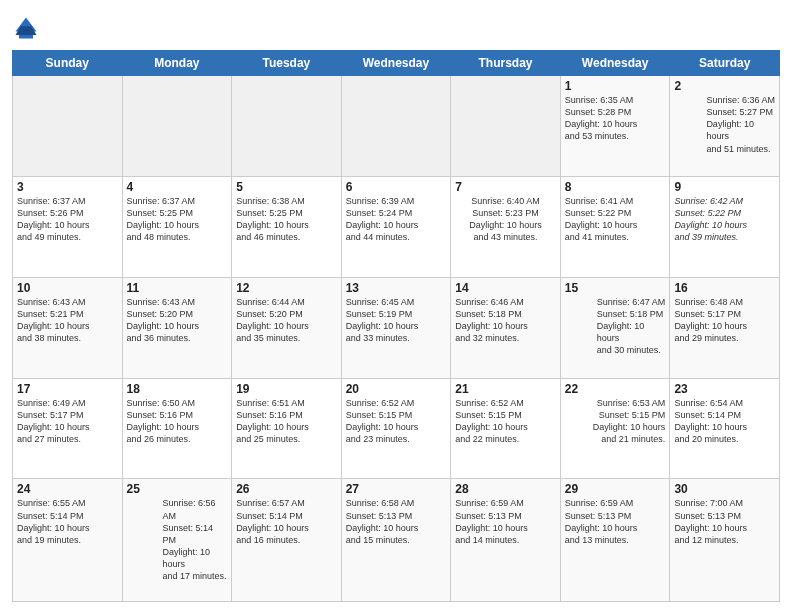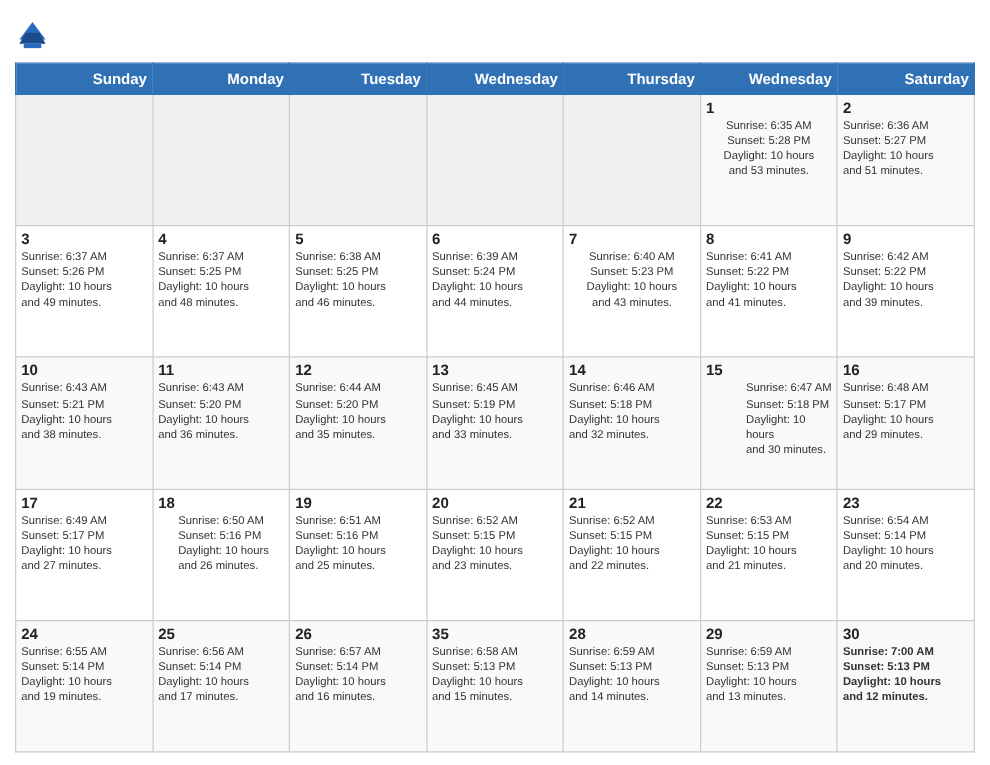--- a/index.html
+++ b/index.html
@@ -61,21 +61,21 @@
       border-collapse: collapse;
       width: 100%;
       table-layout: fixed;
     }
     .calendar th {
       background: #3071b5;
       color: #fff;
       font-size: 12px;
       font-weight: bold;
       padding: 5px 4px;
-      text-align: right;
+      text-align: center;
       border: 1px solid #3071b5;
     }
     .calendar td {
       border: 1px solid #ccc;
       vertical-align: top;
       padding: 3px 4px;
       font-size: 9.5px;
       color: #333;
       height: 88px;
       background: #fff;
@@ -140,28 +140,28 @@
     </thead>
     <tbody id="calendar-body">
     <tr>
           <td class="empty-cell"></td>
           <td class="empty-cell"></td>
           <td class="empty-cell"></td>
           <td class="empty-cell"></td>
           <td class="empty-cell"></td>
           <td>
             <span class="day-num">1</span>
-            <div class="day-info" style="white-space: pre-line; text-align: center;">Sunrise: 6:35 AM
+            <div class="day-info" style="white-space: pre-line;">Sunrise: 6:35 AM
 Sunset: 5:28 PM
 Daylight: 10 hours
 and 53 minutes.</div>
           </td>
           <td>
             <span class="day-num">2</span>
-            <div class="day-info" style="white-space: pre-line;">Sunrise: 6:36 AM
+            <div class="day-info" style="white-space: pre-line; margin-left: 32px;">Sunrise: 6:36 AM
 Sunset: 5:27 PM
 Daylight: 10 hours
 and 51 minutes.</div>
           </td>
         </tr>
         <tr>
           <td>
             <span class="day-num">3</span>
             <div class="day-info" style="white-space: pre-line;">Sunrise: 6:37 AM
 Sunset: 5:26 PM
@@ -198,21 +198,21 @@
           </td>
           <td>
             <span class="day-num">8</span>
             <div class="day-info" style="white-space: pre-line;">Sunrise: 6:41 AM
 Sunset: 5:22 PM
 Daylight: 10 hours
 and 41 minutes.</div>
           </td>
           <td>
             <span class="day-num">9</span>
-            <div class="day-info" style="white-space: pre-line;">Sunrise: 6:42 AM
+            <div class="day-info" style="white-space: pre-line; font-style: italic;">Sunrise: 6:42 AM
 Sunset: 5:22 PM
 Daylight: 10 hours
 and 39 minutes.</div>
           </td>
         </tr>
         <tr>
           <td>
             <span class="day-num">10</span>
             <div class="day-info" style="white-space: pre-line;">Sunrise: 6:43 AM
 Sunset: 5:21 PM
@@ -265,21 +265,21 @@
         <tr>
           <td>
             <span class="day-num">17</span>
             <div class="day-info" style="white-space: pre-line;">Sunrise: 6:49 AM
 Sunset: 5:17 PM
 Daylight: 10 hours
 and 27 minutes.</div>
           </td>
           <td>
             <span class="day-num">18</span>
-            <div class="day-info" style="white-space: pre-line; margin-left: 16px;">Sunrise: 6:50 AM
+            <div class="day-info" style="white-space: pre-line;">Sunrise: 6:50 AM
 Sunset: 5:16 PM
 Daylight: 10 hours
 and 26 minutes.</div>
           </td>
           <td>
             <span class="day-num">19</span>
             <div class="day-info" style="white-space: pre-line;">Sunrise: 6:51 AM
 Sunset: 5:16 PM
 Daylight: 10 hours
 and 25 minutes.</div>
@@ -293,21 +293,21 @@
           </td>
           <td>
             <span class="day-num">21</span>
             <div class="day-info" style="white-space: pre-line;">Sunrise: 6:52 AM
 Sunset: 5:15 PM
 Daylight: 10 hours
 and 22 minutes.</div>
           </td>
           <td>
             <span class="day-num">22</span>
-            <div class="day-info" style="white-space: pre-line;">Sunrise: 6:53 AM
+            <div class="day-info" style="white-space: pre-line; text-align: right;">Sunrise: 6:53 AM
 Sunset: 5:15 PM
 Daylight: 10 hours
 and 21 minutes.</div>
           </td>
           <td>
             <span class="day-num">23</span>
             <div class="day-info" style="white-space: pre-line;">Sunrise: 6:54 AM
 Sunset: 5:14 PM
 Daylight: 10 hours
 and 20 minutes.</div>
@@ -316,34 +316,34 @@
         <tr>
           <td>
             <span class="day-num">24</span>
             <div class="day-info" style="white-space: pre-line;">Sunrise: 6:55 AM
 Sunset: 5:14 PM
 Daylight: 10 hours
 and 19 minutes.</div>
           </td>
           <td>
             <span class="day-num">25</span>
-            <div class="day-info" style="white-space: pre-line;">Sunrise: 6:56 AM
+            <div class="day-info" style="white-space: pre-line; margin-left: 36px;">Sunrise: 6:56 AM
 Sunset: 5:14 PM
 Daylight: 10 hours
 and 17 minutes.</div>
           </td>
           <td>
             <span class="day-num">26</span>
             <div class="day-info" style="white-space: pre-line;">Sunrise: 6:57 AM
 Sunset: 5:14 PM
 Daylight: 10 hours
 and 16 minutes.</div>
           </td>
           <td>
-            <span class="day-num">35</span>
+            <span class="day-num">27</span>
             <div class="day-info" style="white-space: pre-line;">Sunrise: 6:58 AM
 Sunset: 5:13 PM
 Daylight: 10 hours
 and 15 minutes.</div>
           </td>
           <td>
             <span class="day-num">28</span>
             <div class="day-info" style="white-space: pre-line;">Sunrise: 6:59 AM
 Sunset: 5:13 PM
 Daylight: 10 hours
@@ -351,21 +351,21 @@
           </td>
           <td>
             <span class="day-num">29</span>
             <div class="day-info" style="white-space: pre-line;">Sunrise: 6:59 AM
 Sunset: 5:13 PM
 Daylight: 10 hours
 and 13 minutes.</div>
           </td>
           <td>
             <span class="day-num">30</span>
-            <div class="day-info" style="white-space: pre-line; font-weight: bold;">Sunrise: 7:00 AM
+            <div class="day-info" style="white-space: pre-line;">Sunrise: 7:00 AM
 Sunset: 5:13 PM
 Daylight: 10 hours
 and 12 minutes.</div>
           </td>
         </tr>
       </tbody>
   </table>
 </div>
 
 </body></html>

